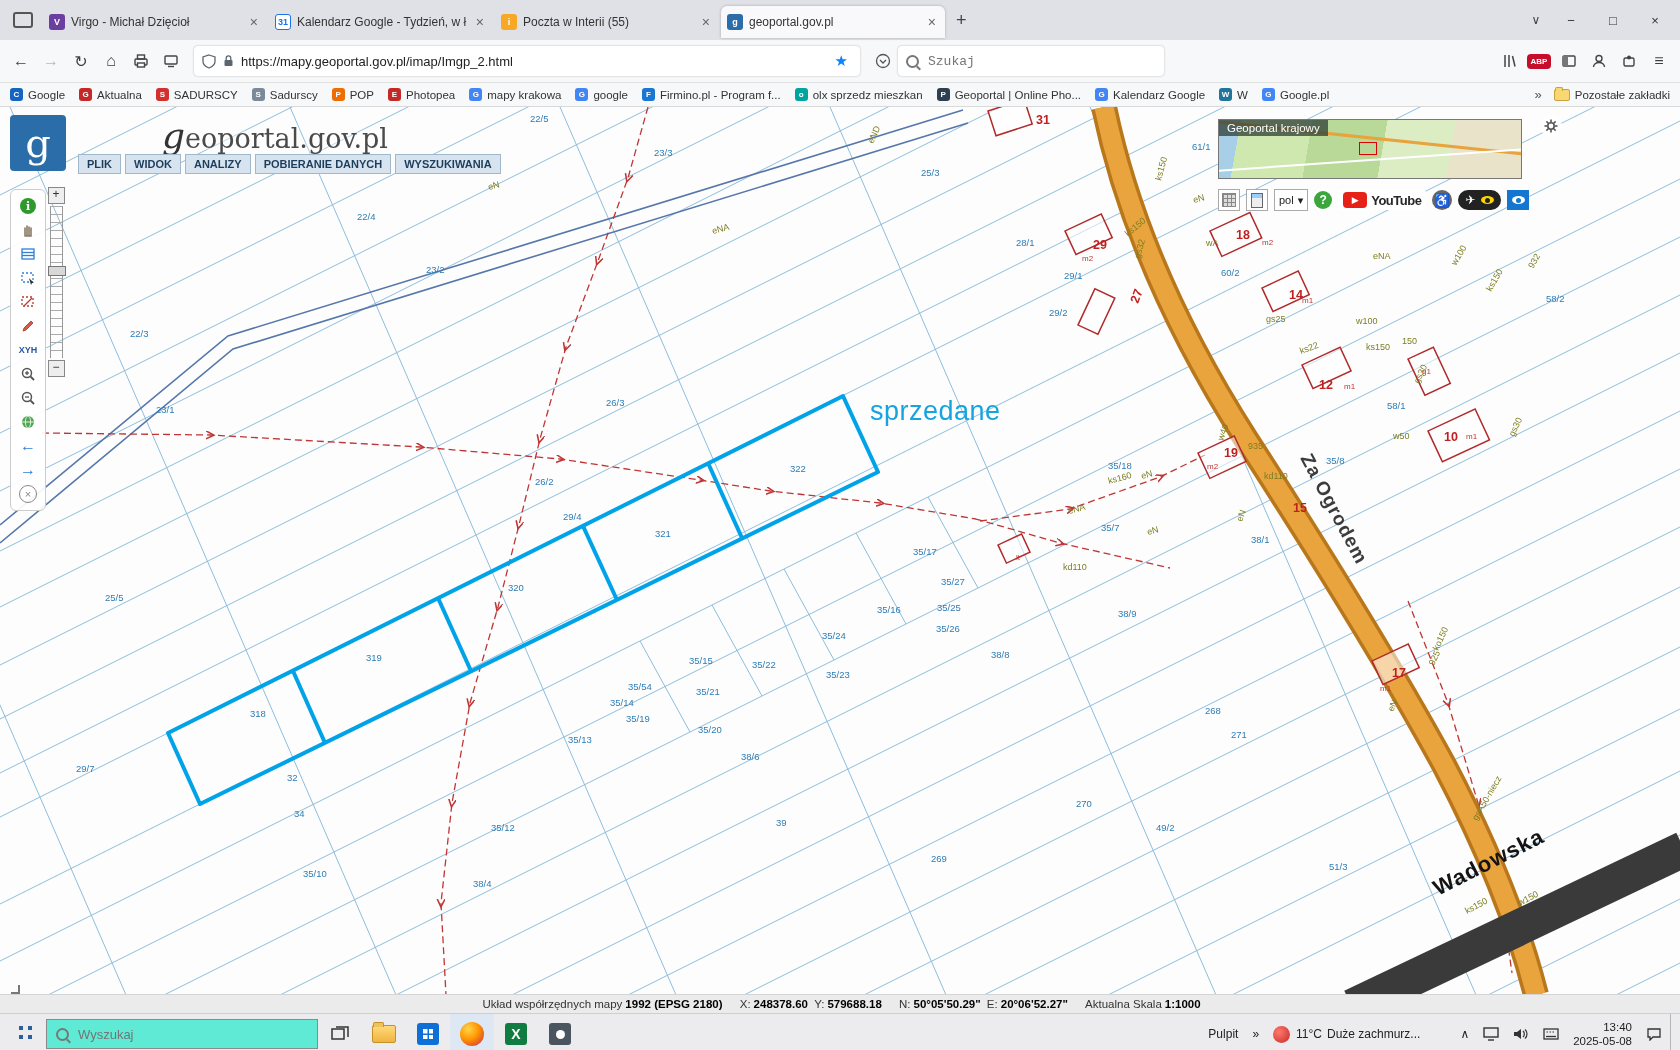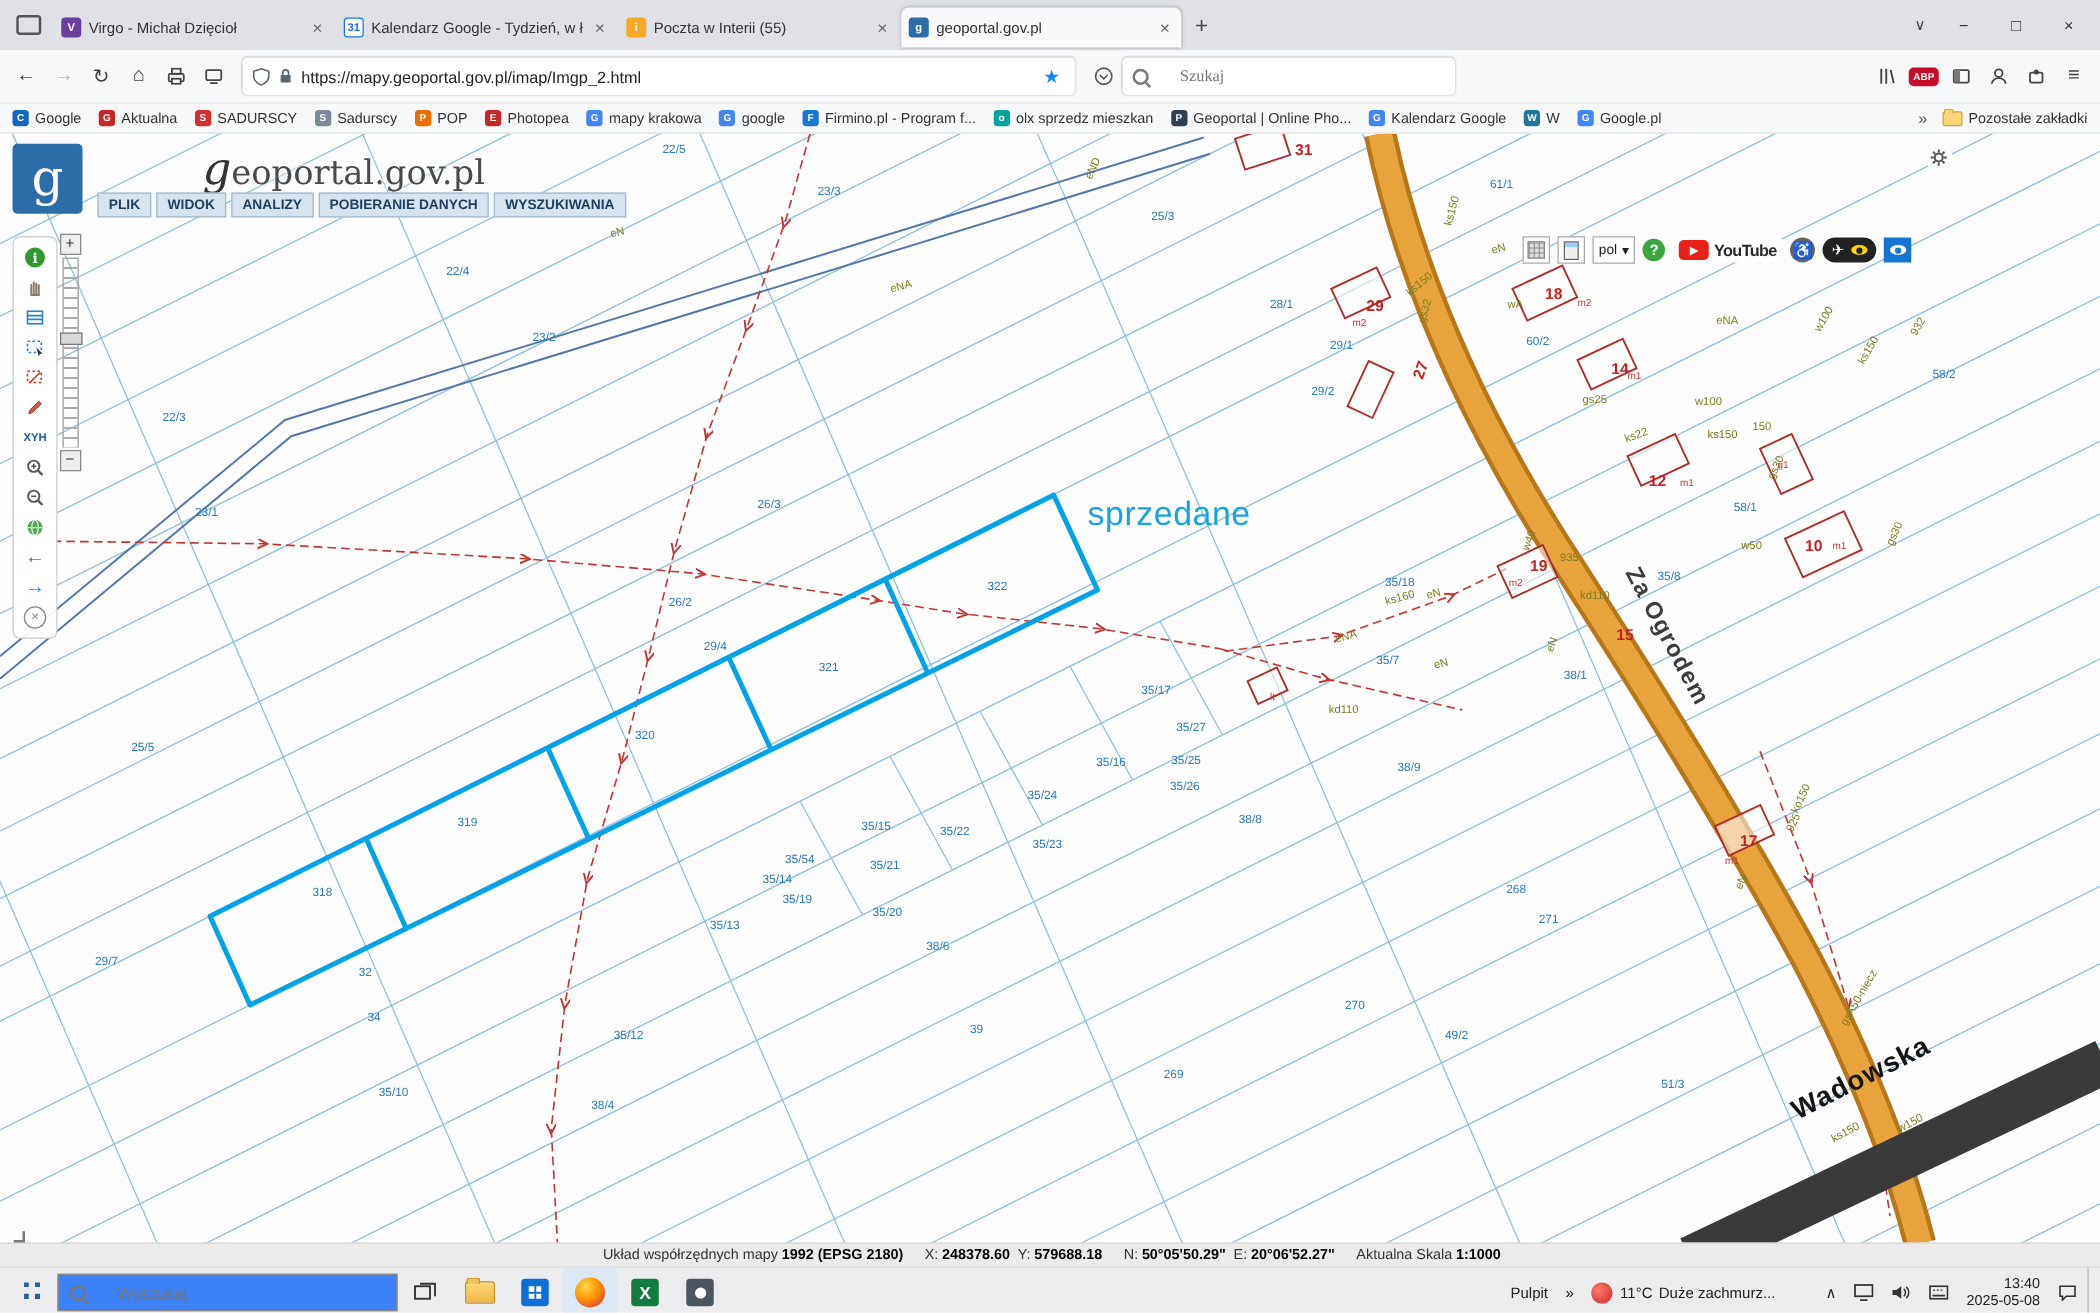--- a/index.html
+++ b/index.html
@@ -25,21 +25,21 @@
   .alltabs{width:28px;text-align:center;color:#444;font-size:12px;}
 
   .navbar{height:42px;background:#f7f8f9;display:flex;align-items:center;border-bottom:1px solid #e0e0e0;padding:0 6px;}
   .navic{width:30px;height:30px;display:flex;align-items:center;justify-content:center;color:#3f3f3f;font-size:16px;border-radius:4px;}
   .urlbox{flex:0 0 650px;height:30px;background:#fff;border-radius:4px;box-shadow:0 0 2px rgba(0,0,0,.3);
     display:flex;align-items:center;margin:0 8px;padding:0 8px;font-size:13px;color:#222;}
   .urlbox .url{flex:1;white-space:nowrap;overflow:hidden;}
   .star{color:#0a84ff;font-size:15px;padding:0 4px;}
   .srchbox{flex:0 0 250px;height:30px;background:#fff;border-radius:4px;box-shadow:0 0 2px rgba(0,0,0,.3);
     display:flex;align-items:center;margin-right:8px;padding:0 8px;}
-  .srchbox input{border:none;outline:none;font-size:13px;width:100%;font-family:Liberation Serif, serif;background:transparent;margin-left:16px;}
+  .srchbox input{border:none;outline:none;font-size:13px;width:100%;font-family:Liberation Mono, monospace;background:transparent;}
   .mag{width:9px;height:9px;border:2px solid #777;border-radius:50%;position:relative;margin-right:7px;flex:0 0 9px;}
   .mag::after{content:"";position:absolute;width:5px;height:2px;background:#777;transform:rotate(45deg);left:8px;top:10px;}
   .navright{display:flex;align-items:center;margin-left:auto;}
   .abp{background:#c70d2c;color:#fff;font-size:8px;font-weight:bold;border-radius:4px;padding:3px 4px;}
   svg.ic{display:block;}
 
   .bookbar{height:23px;background:#f7f8f9;border-bottom:1px solid #d9d9d9;display:flex;align-items:center;
     padding:0 10px;font-size:11.5px;color:#333;}
   .bm{display:flex;align-items:center;margin-right:14px;white-space:nowrap;}
   .bm .fav{width:13px;height:13px;border-radius:3px;color:#fff;font-size:8px;font-weight:bold;font-style:normal;
@@ -124,21 +124,21 @@
   .cornerbtn{position:absolute;left:6px;bottom:2px;}
 
   
   .taskbar{height:40px;background:#ececee;border-top:1px solid #cfcfcf;display:flex;align-items:stretch;}
   .startbtn{width:46px;display:flex;align-items:center;justify-content:center;}
   .winlogo{width:17px;height:17px;background:
     conic-gradient(#2d5f9e 0 25%,transparent 0 0) 0 0/8px 8px no-repeat,
     conic-gradient(#2d5f9e 0 25%,transparent 0 0) 9px 0/8px 8px no-repeat,
     conic-gradient(#2d5f9e 0 25%,transparent 0 0) 0 9px/8px 8px no-repeat,
     conic-gradient(#2d5f9e 0 25%,transparent 0 0) 9px 9px/8px 8px no-repeat;}
-  .tsearch{width:252px;margin:5px 0;background:#3b82f6;border:1px solid #8a8a8a;display:flex;align-items:center;padding:12px 9px;gap:16px;}
+  .tsearch{width:252px;margin:5px 0;background:#5eead4;border:1px solid #8a8a8a;display:flex;align-items:center;padding:12px 9px;}
   .tsearch input{border:none;outline:none;font-size:13px;width:100%;background:transparent;font-family:"Liberation Sans",sans-serif;color:#333;}
   .tkicon{width:44px;display:flex;align-items:center;justify-content:center;position:relative;}
   .tkicon.active{background:#dde8f4;box-shadow:inset 0 -2px 0 #2f7fd6;}
   .fxball{width:24px;height:24px;border-radius:50%;background:radial-gradient(circle at 35% 30%,#ffd54a,#ff9500 45%,#e3562a 75%,#a0246e);}
   .xlic{width:22px;height:22px;background:#107c41;border-radius:3px;color:#fff;font-weight:bold;font-size:14px;
     display:flex;align-items:center;justify-content:center;}
   .storic{width:22px;height:22px;background:#0e6fd6;border-radius:3px;display:flex;align-items:center;justify-content:center;}
   .storic i{width:10px;height:10px;background:
     linear-gradient(#fff 0 0) 0 0/4.5px 4.5px no-repeat,
     linear-gradient(#fff 0 0) 5.5px 0/4.5px 4.5px no-repeat,
@@ -638,20 +638,26 @@
     </div>
 
     <div class="zslider">
       <div class="zbtn">+</div>
       <div class="ztrack">
           <div class="zthumb"></div>
         </div>
       <div class="zbtn">−</div>
     </div>
 
+    <div class="minimap">
+      <div class="mm-road r1"></div>
+      <div class="mm-road r2"></div>
+      <div class="mm-ext"></div>
+      <div class="mm-title">Geoportal krajowy</div>
+    </div>
     <div class="gearbtn">
       <svg class="ic" width="16" height="16">
           <circle cx="8" cy="8" r="3.2" fill="none" stroke="#555" stroke-width="1.6"></circle>
           <g stroke="#555" stroke-width="1.6">
             <line x1="8" y1="1.5" x2="8" y2="4"></line>
             <line x1="8" y1="12" x2="8" y2="14.5"></line>
             <line x1="1.5" y1="8" x2="4" y2="8"></line>
             <line x1="12" y1="8" x2="14.5" y2="8"></line>
             <line x1="3.4" y1="3.4" x2="5.2" y2="5.2"></line>
             <line x1="10.8" y1="10.8" x2="12.6" y2="12.6"></line>

